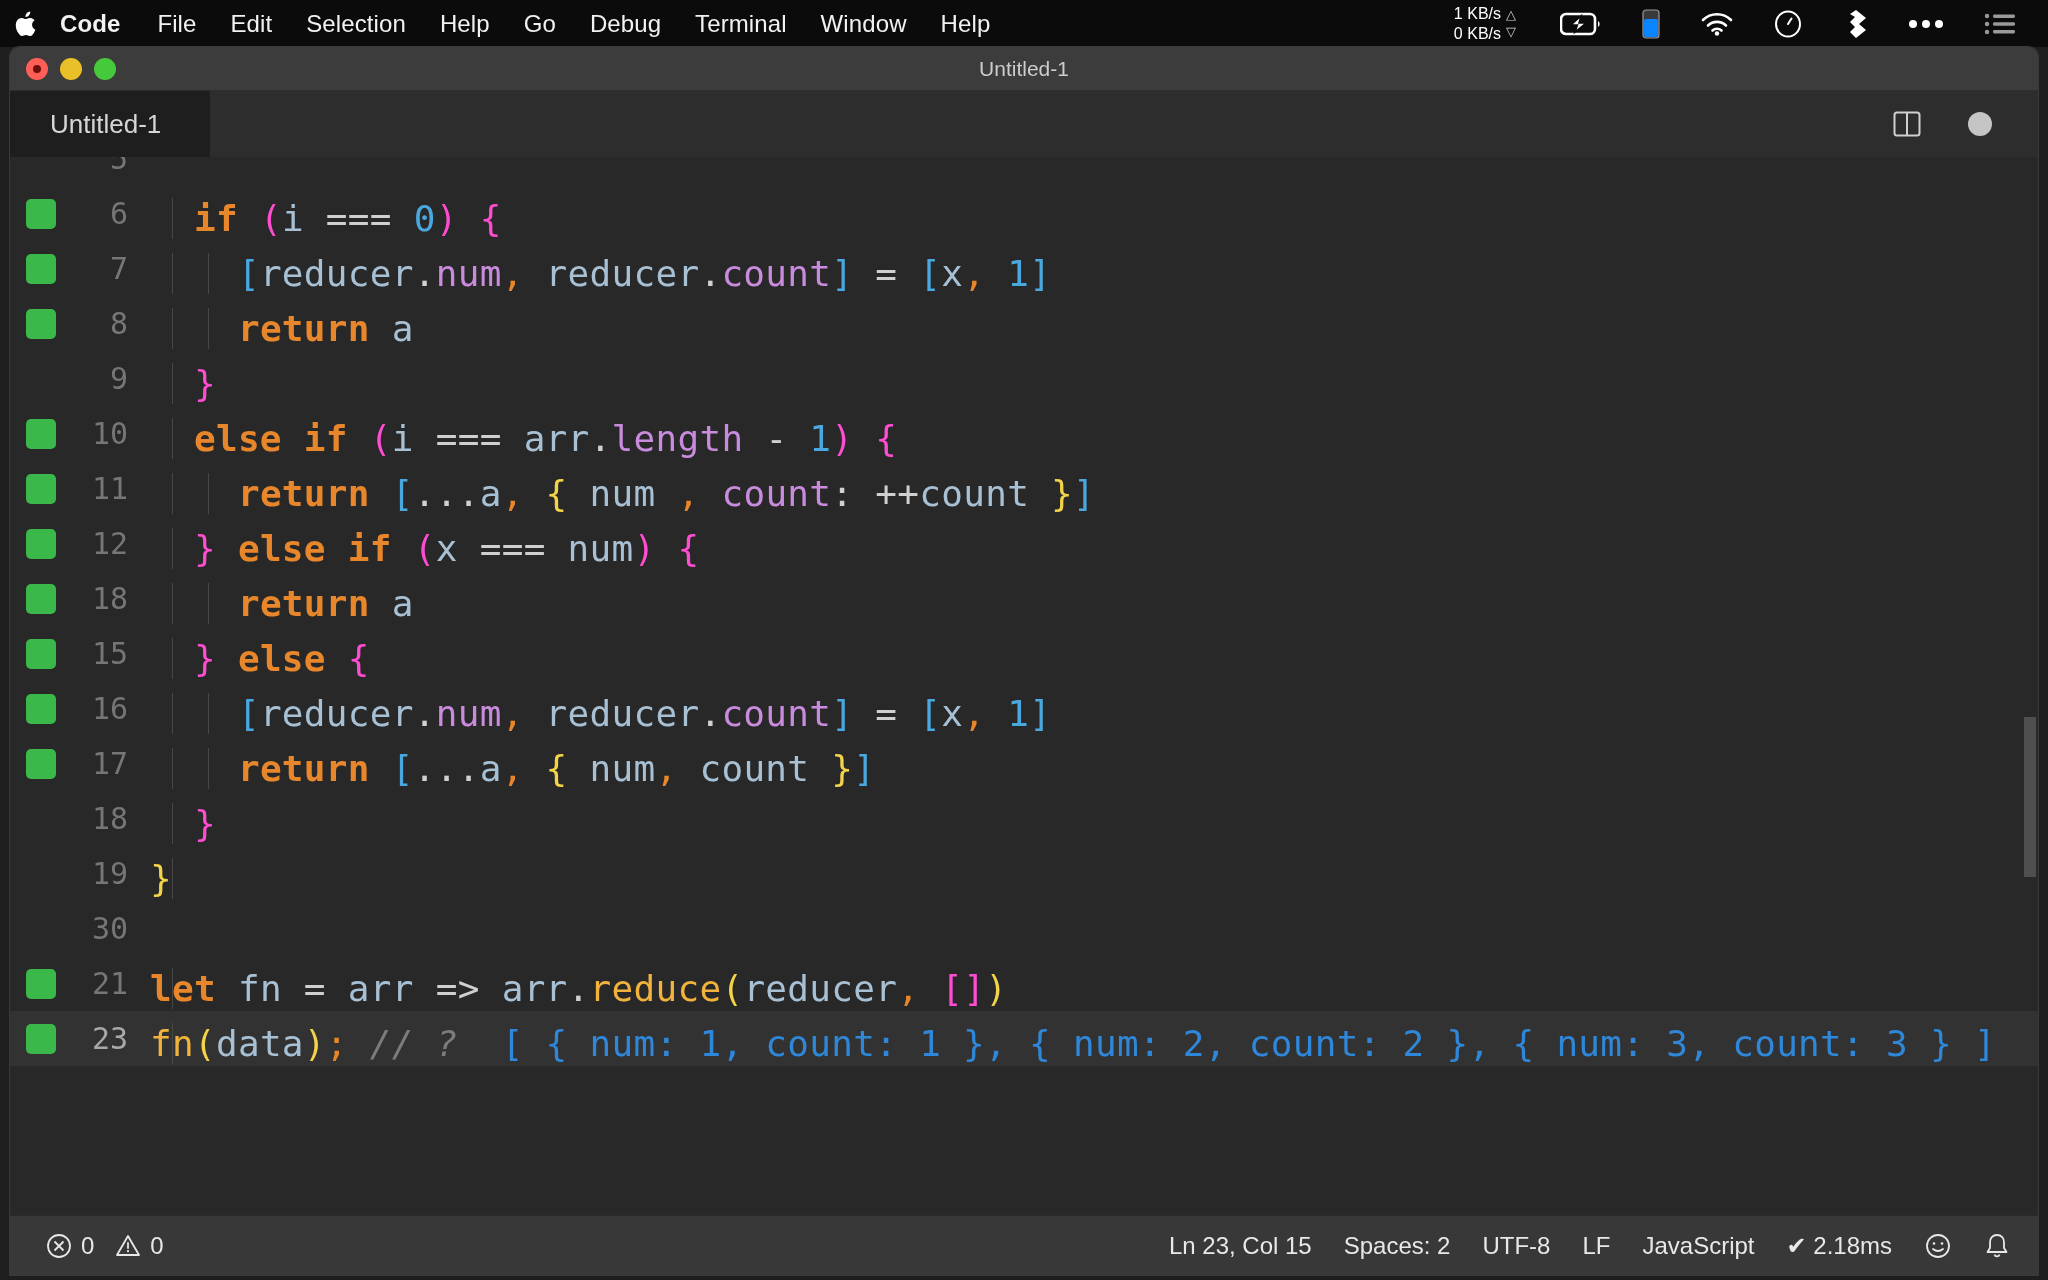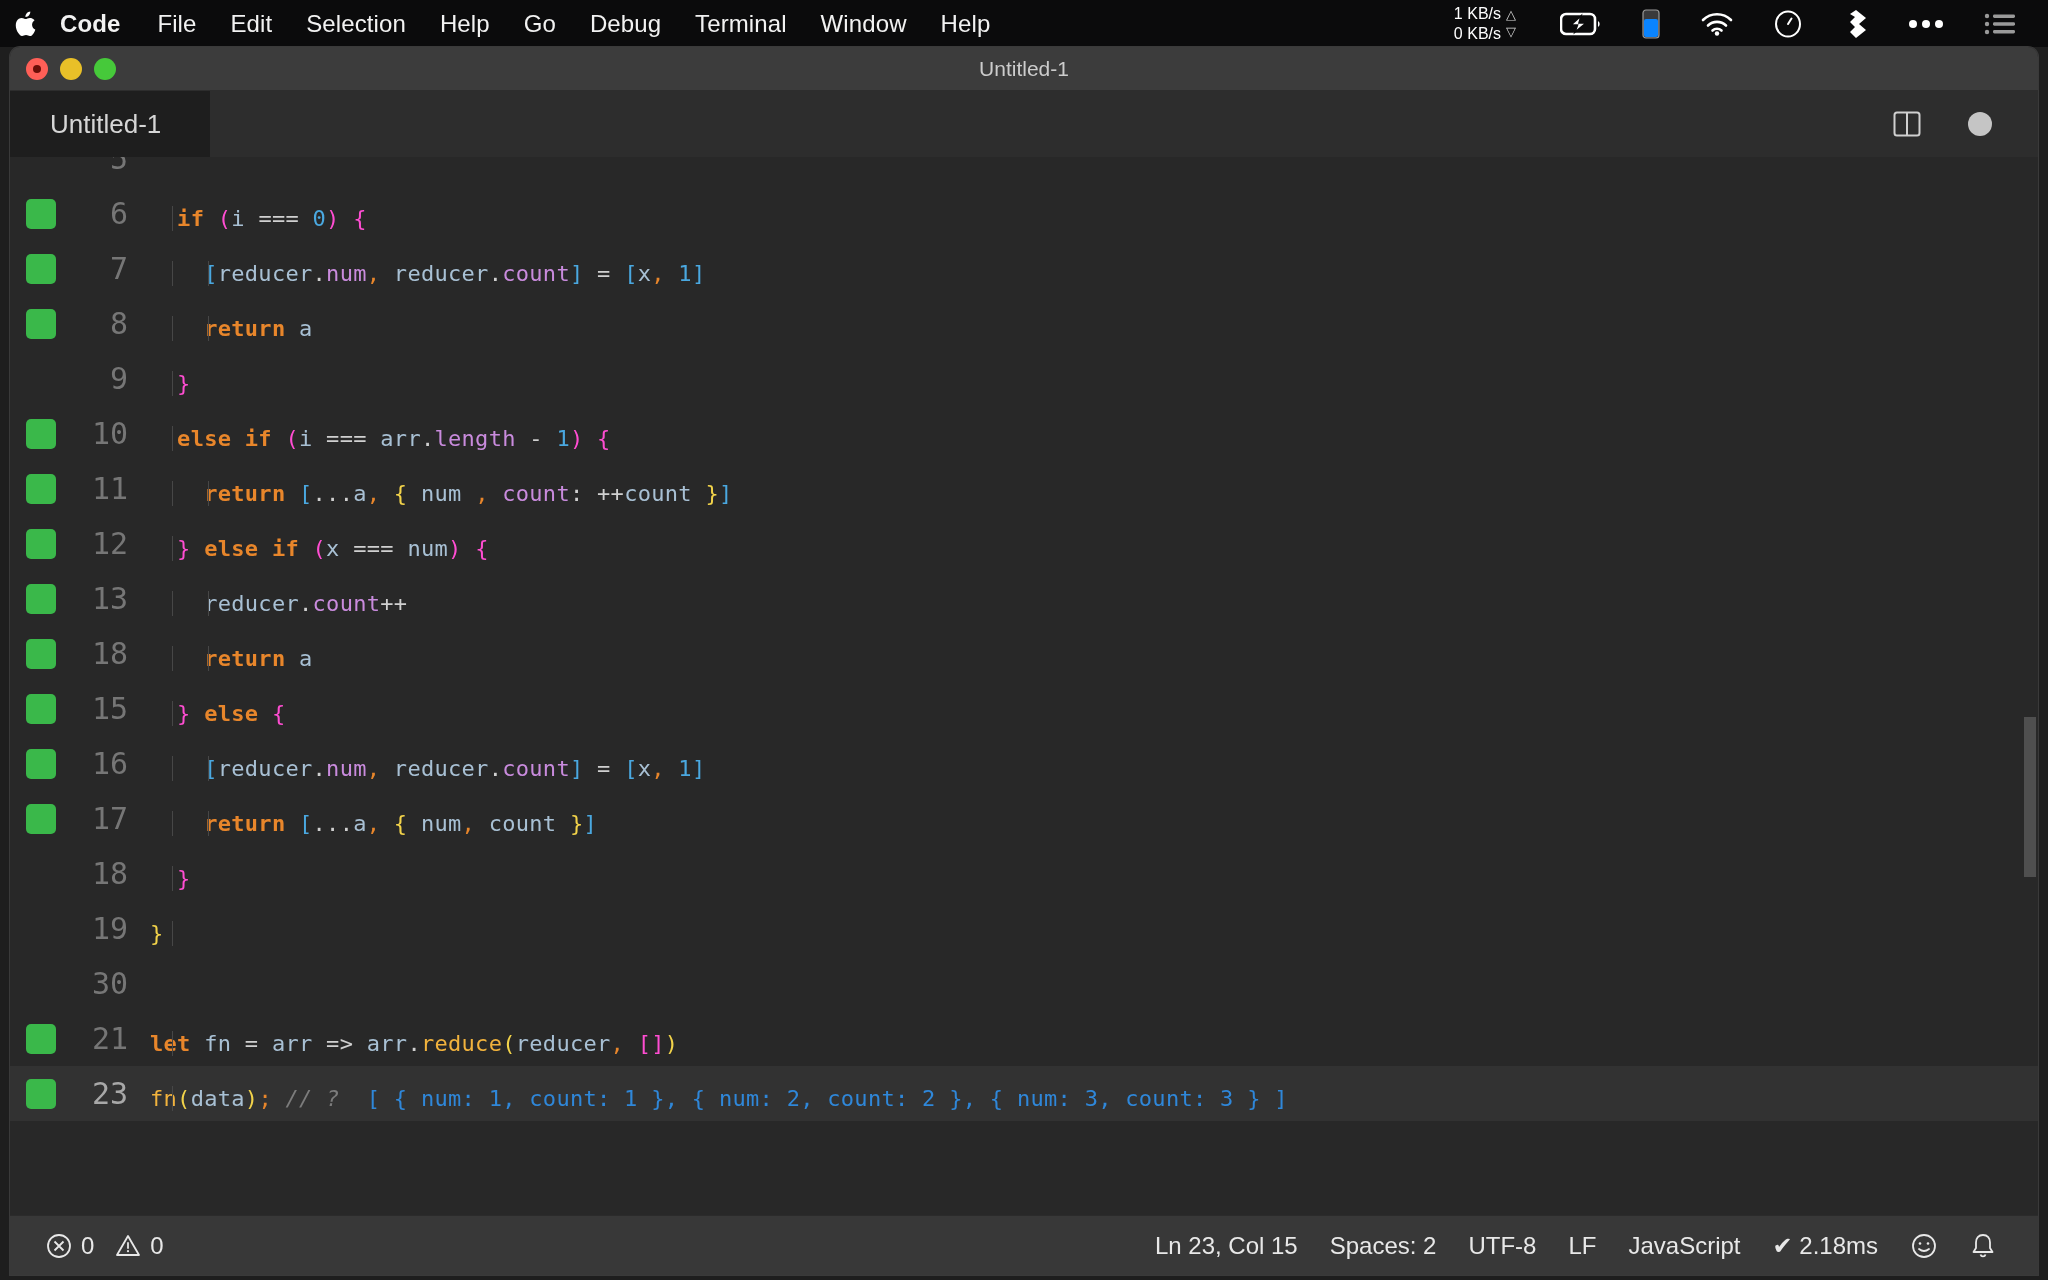--- a/index.html
+++ b/index.html
@@ -67,21 +67,21 @@
   .row { display:flex; height:55px; align-items:center; position:relative; }
   .row.active { background:#323232; }
   .gutter-cov { width:46px; display:flex; justify-content:flex-end; align-items:center; }
   .cov-mark { width:30px; height:30px; border-radius:5px; background:#3ab84a; }
   .linenum {
     width:94px; text-align:right; padding-right:22px; color:#767676;
     font-family:"DejaVu Sans Mono", monospace; font-size:30px;
   }
   .row.active .linenum { color:#a8a8a8; }
   .codetext {
-    flex:1; font-family:"DejaVu Sans Mono", monospace; font-size:22px;
+    flex:1; font-family:"DejaVu Sans Mono", monospace; font-size:36px;
     white-space:pre; letter-spacing:0.3px; color:#b8c8d8;margin-top:9px;
   }
   
   .ig { position:absolute; top:0; bottom:0; width:1px; background:#474747; }
 
   
   .kw   { color:#e8862b; font-weight:bold; }
   .var  { color:#a8c0d4; }
   .prop { color:#c98bdd; }
   .num  { color:#4aa8e0; }
@@ -96,21 +96,21 @@
 
   
   #scroll-thumb { position:absolute; right:2px; top:560px; width:12px; height:160px; background:#4f4f4f; border-radius:0; }
 
   
   #statusbar {
     height:60px; background:#383838; display:flex; align-items:center;
     color:#e8e8e8; font-size:24px; border-top:1px solid #2b2b2b;
   }
   .sb-left { display:flex; align-items:center; padding-left:20px; gap:12px; }
-  .sb-right { margin-left:auto; display:flex; align-items:center; padding-right:26px; }
+  .sb-right { margin-left:auto; display:flex; align-items:center; padding-right:12px; }
   .sb-item { padding:0 16px; white-space:nowrap; display:flex; align-items:center; gap:9px; cursor:default; }
   .sb-ico { display:flex; align-items:center; }
 </style>
 </head>
 <body>
 
 <div id="menubar">
   <div class="apple-logo">
     <svg viewBox="0 0 24 28">
         <path d="M17.05 14.9c-.03-3.02 2.47-4.47 2.58-4.54-1.41-2.06-3.6-2.34-4.38-2.37-1.86-.19-3.64 1.1-4.58 1.1-.95 0-2.4-1.08-3.95-1.05-2.03.03-3.9 1.18-4.95 3-2.11 3.66-.54 9.07 1.52 12.04 1.01 1.45 2.21 3.08 3.79 3.02 1.52-.06 2.09-.98 3.93-.98 1.83 0 2.36.98 3.97.95 1.64-.03 2.68-1.48 3.68-2.94 1.16-1.68 1.64-3.31 1.67-3.4-.04-.02-3.21-1.23-3.24-4.88zM14.02 5.3c.83-1.01 1.4-2.42 1.24-3.82-1.2.05-2.65.8-3.51 1.81-.77.89-1.45 2.32-1.27 3.69 1.34.1 2.71-.68 3.54-1.68z"></path>
@@ -277,27 +277,20 @@
           </div>
           <div class="linenum">11</div>
           <div class="codetext" style="position: relative;"><div class="ig" style="left: 22px;"></div><div class="ig" style="left: 58px;"></div><span class="op">    </span><span class="kw">return</span><span class="op"> </span><span class="pb">[</span><span class="op">...</span><span class="var">a</span><span class="comma">,</span><span class="op"> </span><span class="py">{</span><span class="op"> </span><span class="var">num</span><span class="op"> </span><span class="comma">,</span><span class="op"> </span><span class="prop">count</span><span class="op">:</span><span class="op"> </span><span class="op">++</span><span class="var">count</span><span class="op"> </span><span class="py">}</span><span class="pb">]</span></div>
         </div>
         <div class="row">
           <div class="gutter-cov">
             <div class="cov-mark"></div>
           </div>
           <div class="linenum">12</div>
           <div class="codetext" style="position: relative;"><div class="ig" style="left: 22px;"></div><span class="op">  </span><span class="pm">}</span><span class="op"> </span><span class="kw">else</span><span class="op"> </span><span class="kw">if</span><span class="op"> </span><span class="pm">(</span><span class="var">x</span><span class="op"> </span><span class="op">===</span><span class="op"> </span><span class="var">num</span><span class="pm">)</span><span class="op"> </span><span class="pm">{</span></div>
-        </div>
-        <div class="row">
-          <div class="gutter-cov">
-            <div class="cov-mark"></div>
-          </div>
-          <div class="linenum">13</div>
-          <div class="codetext" style="position: relative;"><div class="ig" style="left: 22px;"></div><div class="ig" style="left: 58px;"></div><span class="op">    </span><span class="var">reducer</span><span class="op">.</span><span class="prop">count</span><span class="op">++</span></div>
         </div>
         <div class="row">
           <div class="gutter-cov">
             <div class="cov-mark"></div>
           </div>
           <div class="linenum">18</div>
           <div class="codetext" style="position: relative;"><div class="ig" style="left: 22px;"></div><div class="ig" style="left: 58px;"></div><span class="op">    </span><span class="kw">return</span><span class="op"> </span><span class="var">a</span></div>
         </div>
         <div class="row">
           <div class="gutter-cov">

